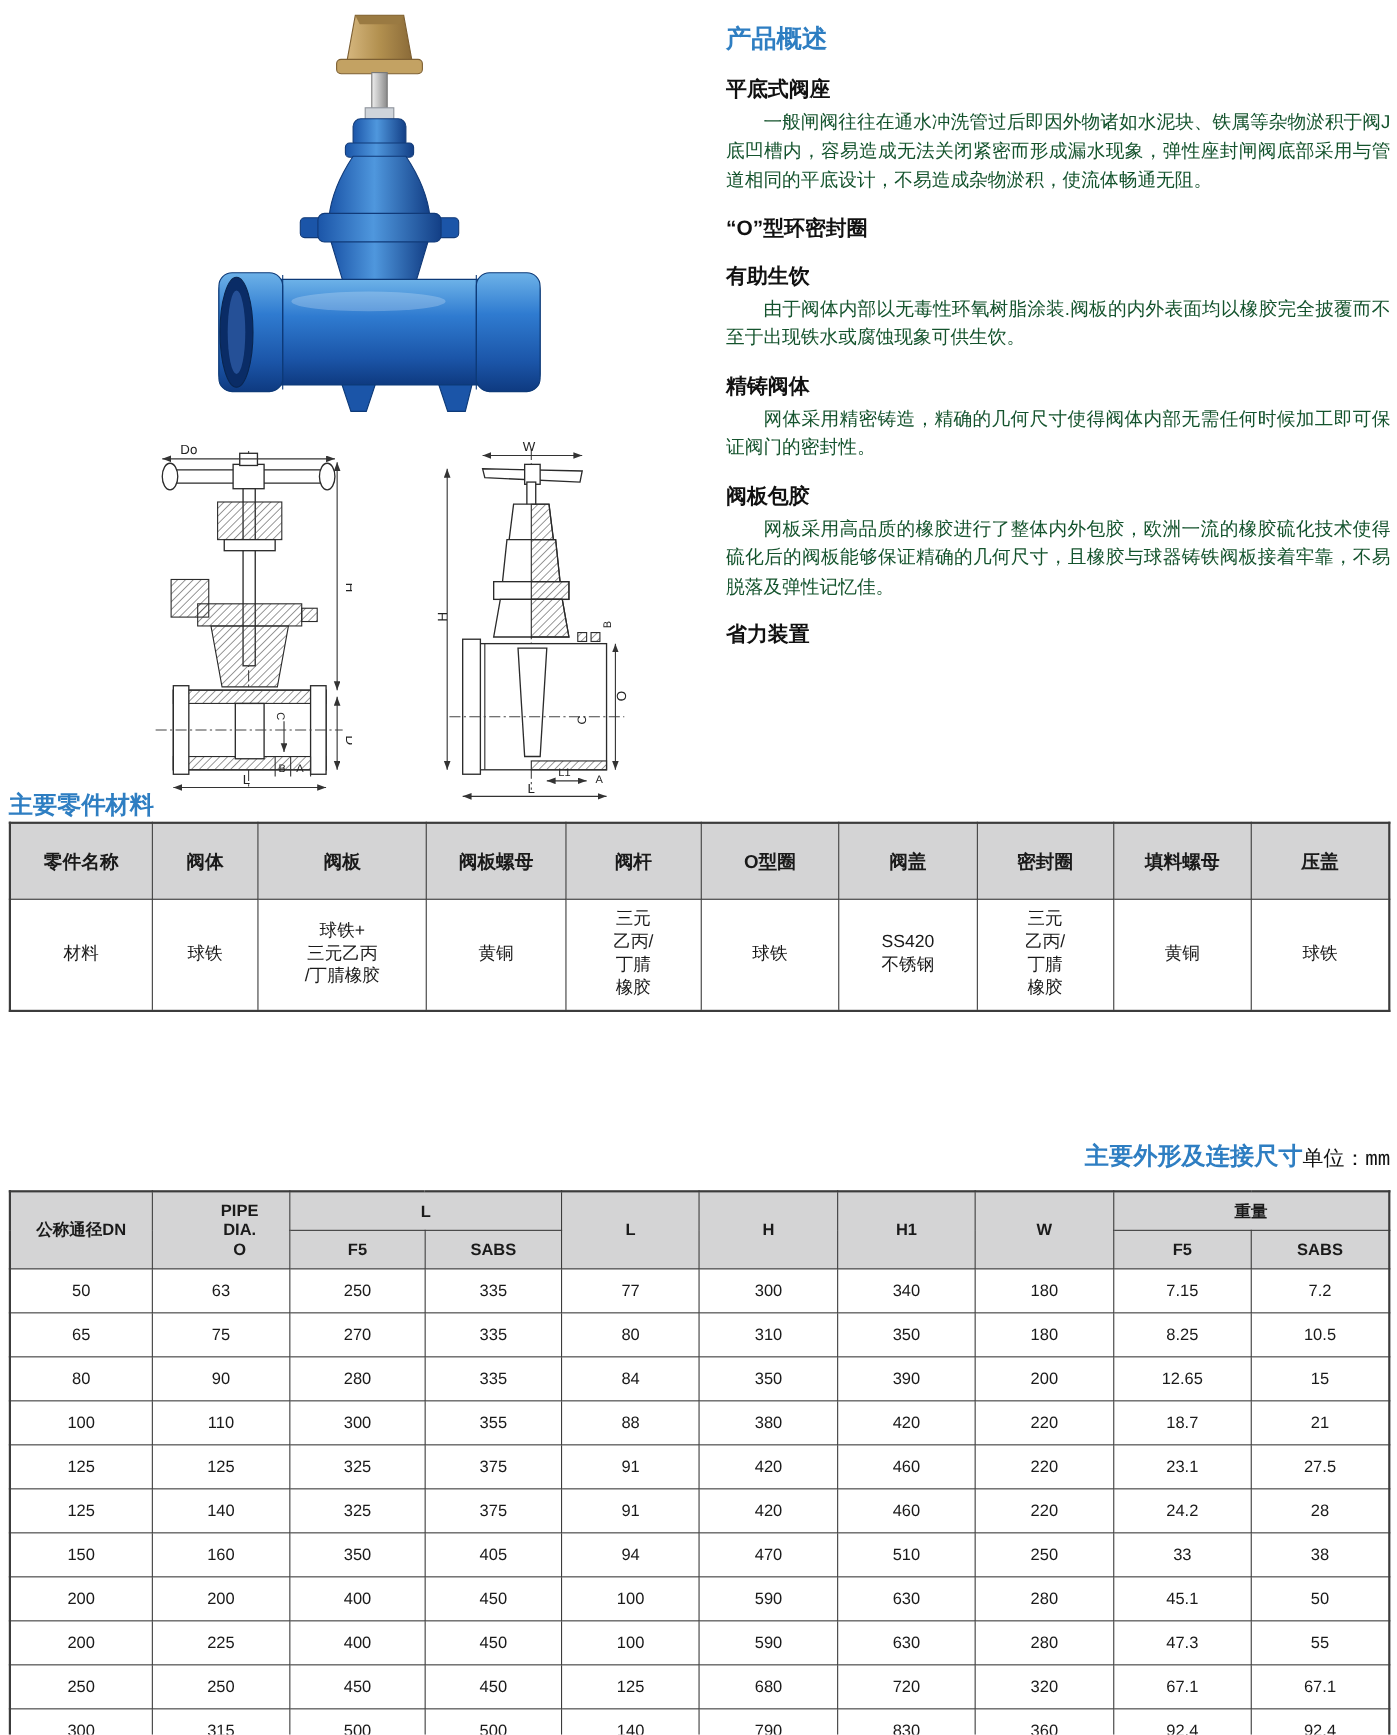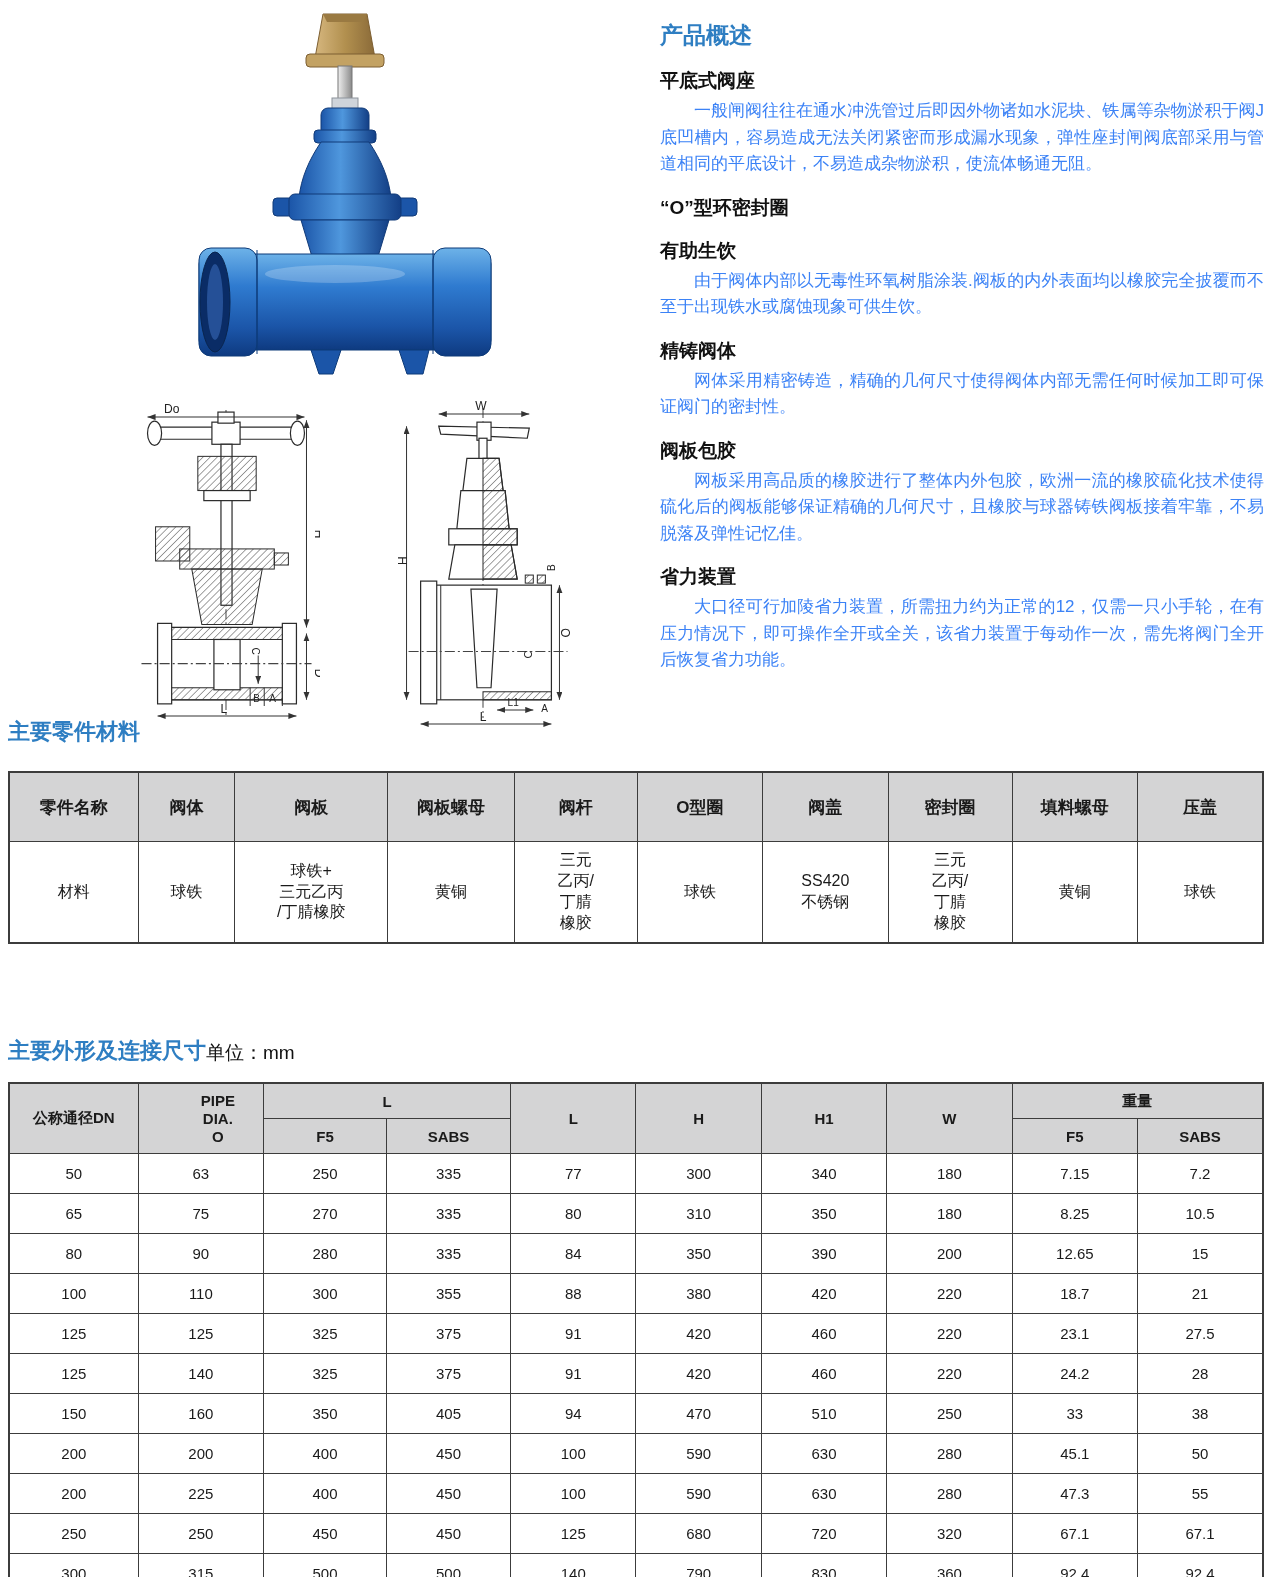--- a/index.html
+++ b/index.html
@@ -12,27 +12,27 @@
   .draw1  { position:absolute; left:133px; top:398px; width:187px; height:327px; }
   .draw2  { position:absolute; left:392px; top:398px; width:182px; height:332px; }
   svg text { font-family:"Liberation Sans","DejaVu Sans",sans-serif; fill:#222; }
   .dim   { stroke:#333; stroke-width:1; fill:none; }
   .ln    { stroke:#2b2b2b; stroke-width:1.2; fill:#fff; }
   .cl    { stroke:#444; stroke-width:1; stroke-dasharray:10 3 2 3; fill:none; }
   
   .overview { position:absolute; left:660px; top:20px; width:604px; }
   .ov-title { margin:0 0 14px 0; font-size:23px; font-weight:bold; color:#2E7EC2; }
   .ov-sec h2 { margin:17px 0 4px 0; font-size:19px; font-weight:bold; color:#111; }
-  .ov-sec p  { margin:0; font-size:17px; line-height:1.56; text-indent:2em; text-align:justify; color:#3b82f6; }
+  .ov-sec p  { margin:0; font-size:17px; line-height:1.56; text-indent:2em; text-align:justify; color:#14532d; }
   
   .sec-title { margin:0; font-size:22px; font-weight:bold; color:#2E7EC2; }
   .materials { position:absolute; left:8px; top:717px; width:1256px; }
-  .materials table { margin-top:24px; }
+  .materials table { }
   .dims { position:absolute; left:8px; top:1036px; width:1256px; }
-  .dims-head { display:flex; justify-content:flex-start; align-items:flex-end; margin-bottom:16px; }
+  .dims-head { display:flex; justify-content:flex-end; align-items:flex-end; margin-bottom:16px;font-family:Liberation Mono, monospace; }
   .unit { font-size:19px; color:#111; }
   table { border-collapse:collapse; table-layout:fixed; width:100%; border:2px solid #3c3c3c; }
   th,td { border:1px solid #3c3c3c; text-align:center; vertical-align:middle; padding:2px 3px; }
   thead th { background:#d4d4d5; font-weight:600; }
   .materials th { height:64px; font-size:17px; }
   .materials td { height:96px; font-size:16px; line-height:1.3; }
   .materials tbody td { white-space:pre-line; }
   .dims th { font-size:15px; height:30px; }
   .dims td { font-size:15px; height:35px; }
   .dims tbody td { white-space:pre-line; }
@@ -249,21 +249,20 @@
     <div class="ov-sec">
       <h2>精铸阀体</h2>
       <p>网体采用精密铸造，精确的几何尺寸使得阀体内部无需任何时候加工即可保证阀门的密封性。</p>
     </div>
     <div class="ov-sec">
       <h2>阀板包胶</h2>
       <p>网板采用高品质的橡胶进行了整体内外包胶，欧洲一流的橡胶硫化技术使得硫化后的阀板能够保证精确的几何尺寸，且橡胶与球器铸铁阀板接着牢靠，不易脱落及弹性记忆佳。</p>
     </div>
     <div class="ov-sec">
       <h2>省力装置</h2>
-      <p>大口径可行加陵省力装置，所需扭力约为正常的12，仅需一只小手轮，在有压力情况下，即可操作全开或全关，该省力装置于每动作一次，需先将阀门全开后恢复省力功能。</p>
     </div>
   </div>
 
   <div class="materials">
     <h2 class="sec-title">主要零件材料</h2>
     <table>
       <colgroup>
         <col style="width:10.3%">
           <col style="width:7.7%">
           <col style="width:12.2%">

